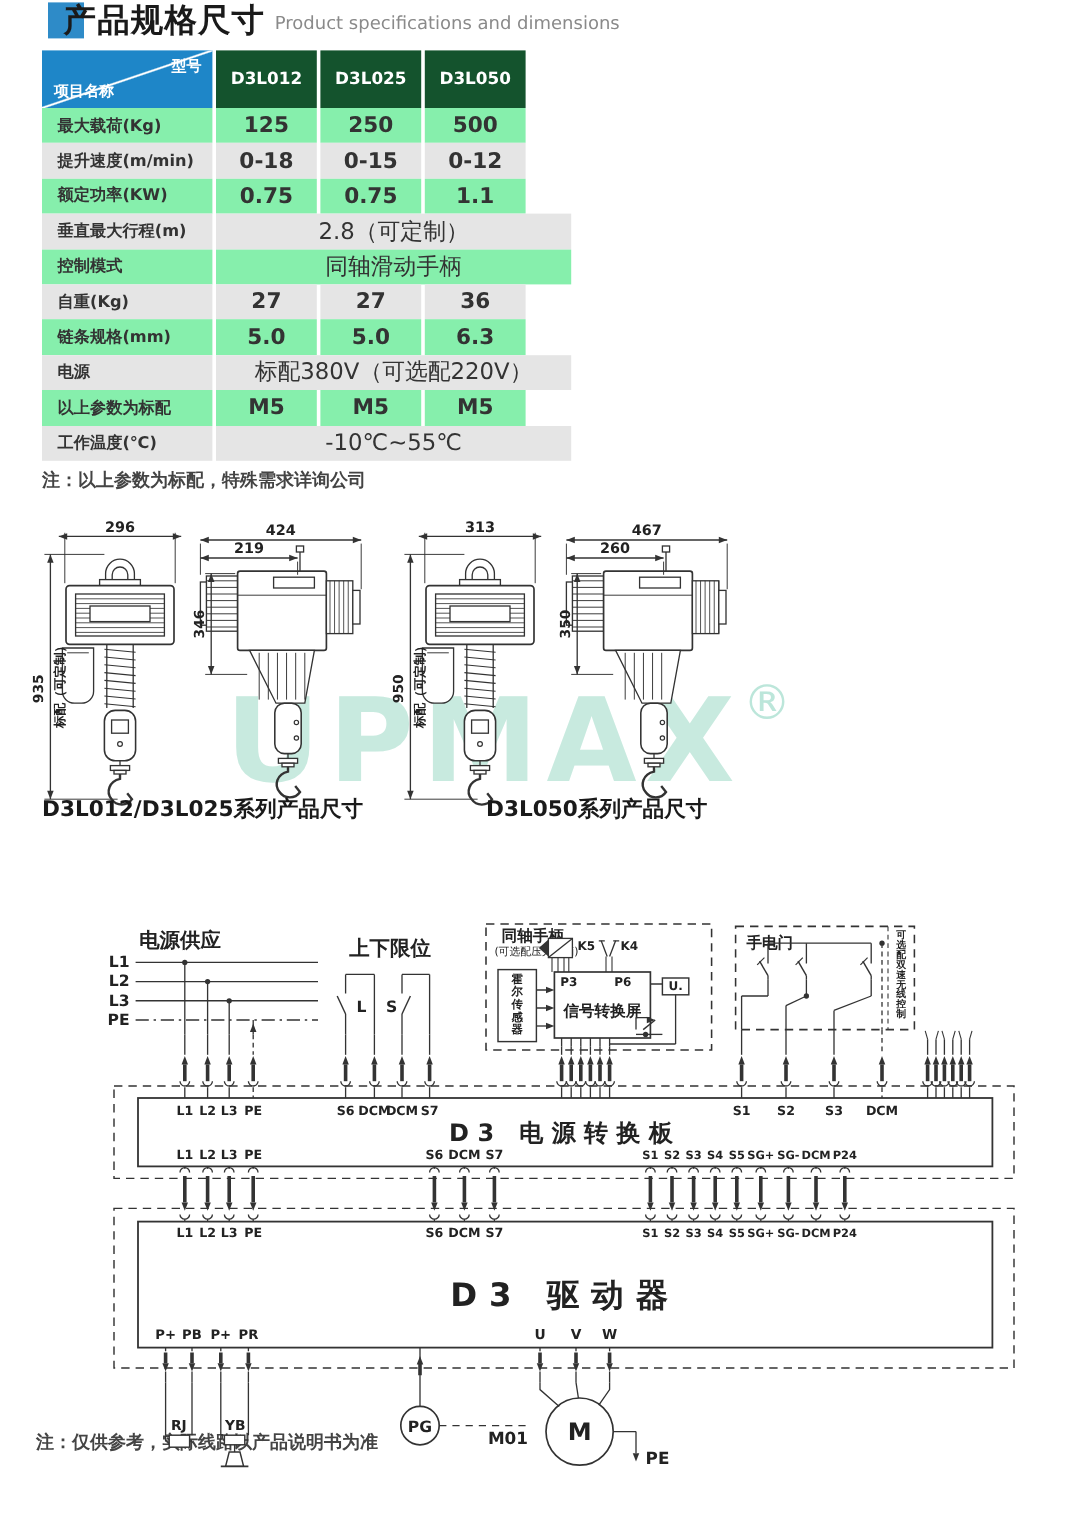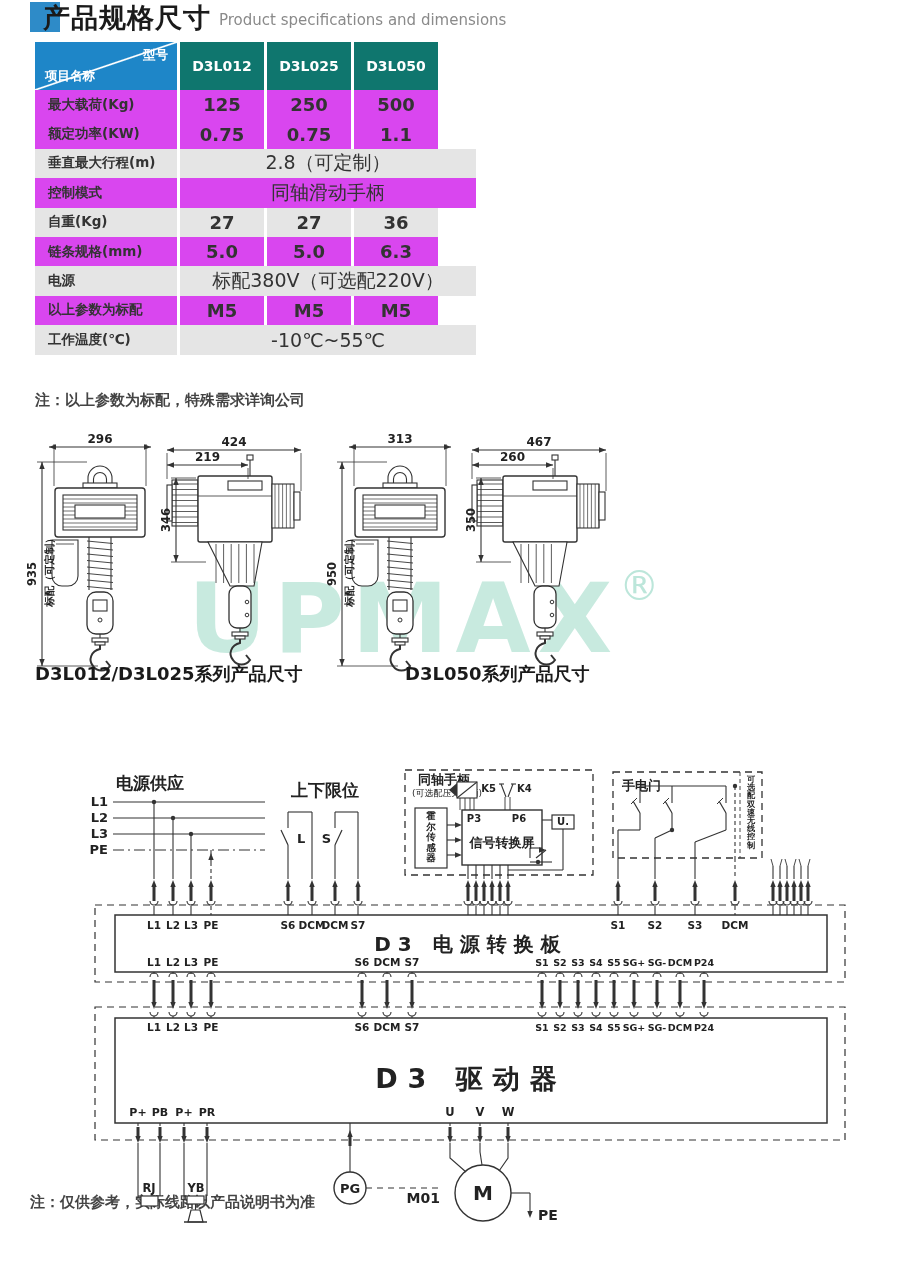--- a/index.html
+++ b/index.html
@@ -8,29 +8,29 @@
   
   .sec{position:absolute;height:34px;}
   .sec .sq{position:absolute;left:0;top:0;width:30px;height:30px;background:#2e8bc8;}
   .sec h1{position:relative;margin:0 0 0 13px;font-size:27px;font-weight:700;color:#1a1a1a;
           display:inline-block;letter-spacing:1px;z-index:1;line-height:32px;}
   .sec .en{font-size:15px;color:#8a8a8a;margin-left:8px;vertical-align:2px;}
   
   .spec{position:absolute;left:35px;top:42px;width:403px;}
   .row{display:flex;column-gap:3px;}
   .thead{height:48px;margin-bottom:0px;}
-  .th{background:#0f766e;color:#fff;font-weight:700;font-size:14px;
+  .th{background:#14532d;color:#fff;font-weight:700;font-size:14px;
       display:flex;align-items:center;justify-content:center;}
   .c0{width:142px;flex:none;} .cv{width:84px;flex:none;}
   .corner{position:relative;background:#1e86c8;
      background-image:linear-gradient(to bottom right,transparent calc(50% - 1.4px),#fff calc(50% - 0.3px),#fff calc(50% + 0.3px),transparent calc(50% + 1.4px));}
   .corner .tr-lab{position:absolute;top:5px;right:9px;font-size:12.5px;color:#fff;font-weight:700;}
   .corner .bl-lab{position:absolute;bottom:5px;left:10px;font-size:12.5px;color:#fff;font-weight:700;}
   .trow{height:29.4px;}
-  .light > div{background:#d946ef;}
+  .light > div{background:#86efac;}
   .dark > div{background:#e5e5e5;}
   .tl{width:142px;flex:none;display:flex;align-items:center;padding-left:13px;box-sizing:border-box;
       font-weight:700;font-size:13.5px;color:#333;}
   .tv{width:84px;flex:none;display:flex;align-items:center;justify-content:center;
       font-size:18px;color:#333;font-weight:bold;}
   .ts{width:296px;flex:none;display:flex;align-items:center;justify-content:center;
       font-size:19px;color:#333;}
   .note{position:absolute;font-size:15px;color:#444;font-weight:700;}
   
   .wm{position:absolute;left:188px;top:566px;z-index:0;color:#c8eadf;font-weight:800;
@@ -38,41 +38,47 @@
   .wm .reg{font-size:40px;vertical-align:52px;letter-spacing:0;color:#bce6da;font-weight:400;}
   .caption{position:absolute;font-size:18px;font-weight:700;color:#1a1a1a;z-index:2;}
   svg{position:absolute;z-index:2;}
   text{fill:#222;}
 </style>
 </head>
 <body>
 
 <div class="page">
 
-  <div class="sec" style="left:30px;top:2px;">
+  <div class="sec" style="left:40px;top:2px;">
     <div class="sq"></div>
     <h1>产品规格尺寸</h1><span class="en">Product specifications and dimensions</span>
   </div>
 
   <div class="spec">
     <div class="row thead">
       <div class="th c0 corner">
         <span class="tr-lab">型号</span>
         <span class="bl-lab">项目名称</span>
       </div>
       <div class="th cv">D3L012</div>
       <div class="th cv">D3L025</div>
       <div class="th cv">D3L050</div>
     </div>
     <div id="specBody">
         <div class="row trow light">
           <div class="tl">最大载荷(Kg)</div>
           <div class="tv">125</div>
           <div class="tv">250</div>
           <div class="tv">500</div>
+        </div>
+        <div class="row trow dark">
+          <div class="tl">提升速度(m/min)</div>
+          <div class="tv">0-18</div>
+          <div class="tv">0-15</div>
+          <div class="tv">0-12</div>
         </div>
         <div class="row trow light">
           <div class="tl">额定功率(KW)</div>
           <div class="tv">0.75</div>
           <div class="tv">0.75</div>
           <div class="tv">1.1</div>
         </div>
         <div class="row trow dark">
           <div class="tl">垂直最大行程(m)</div>
           <div class="ts">2.8（可定制）</div>

